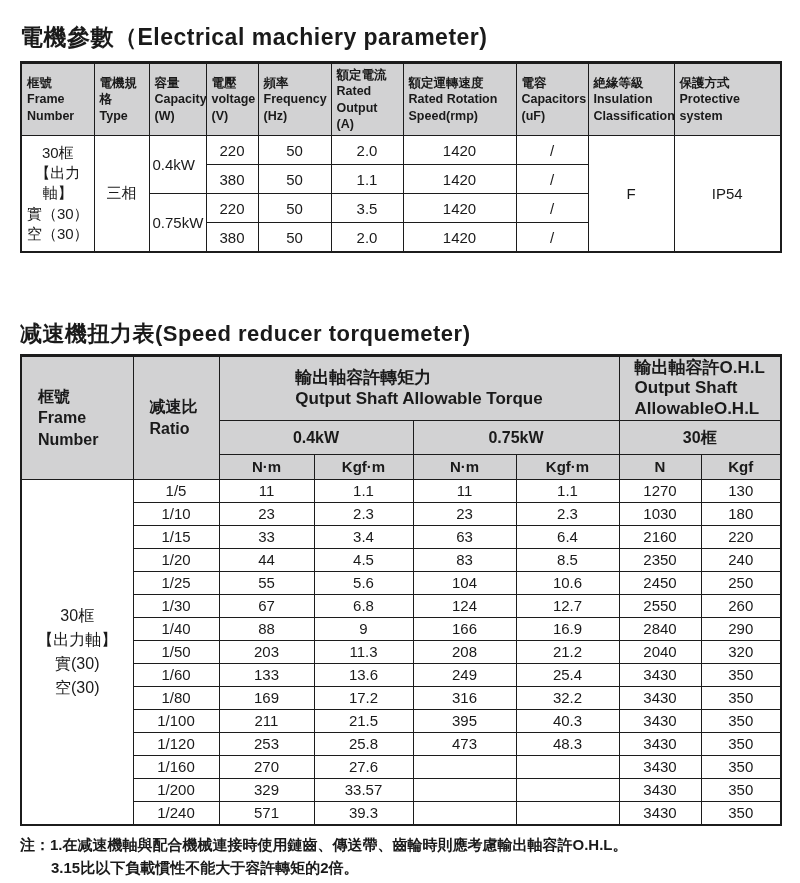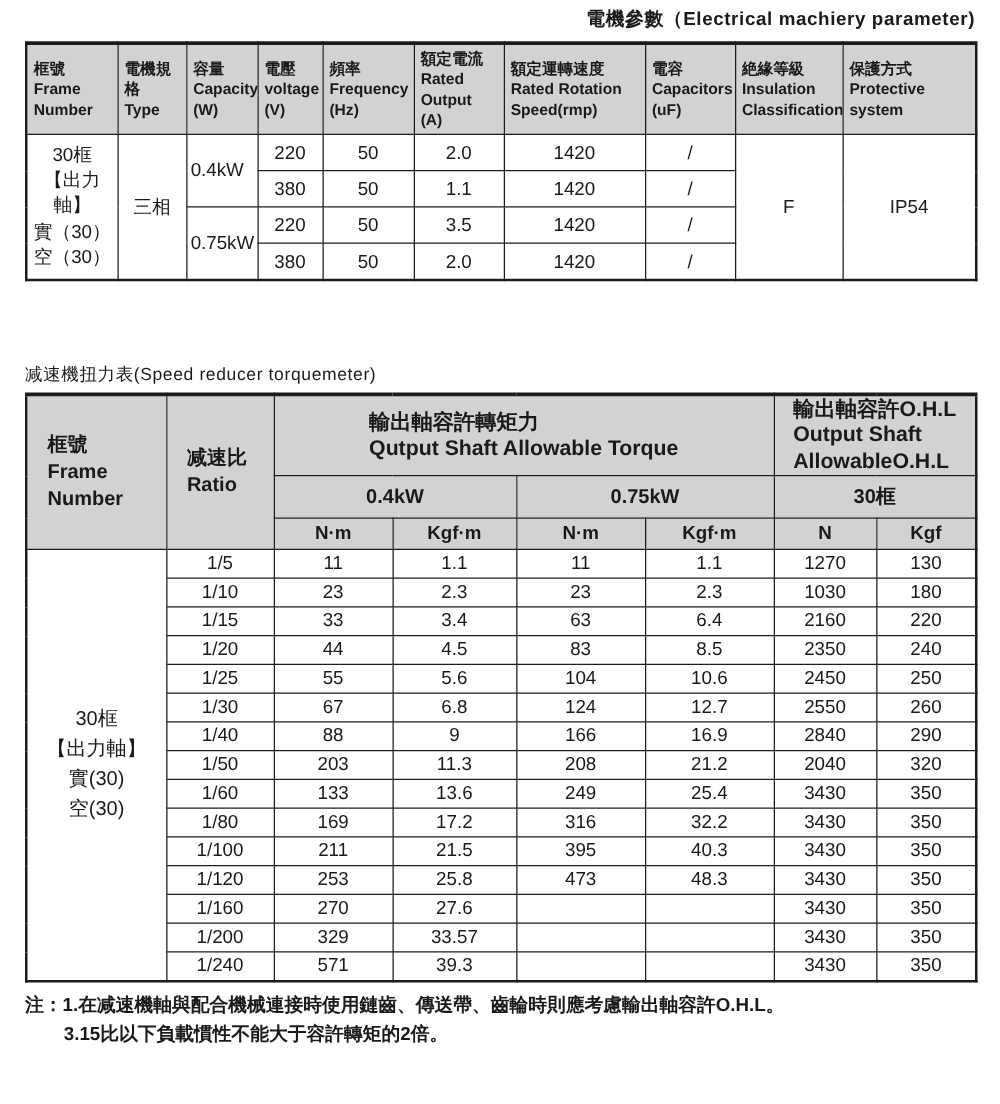--- a/index.html
+++ b/index.html
@@ -2,22 +2,22 @@
 <html><head>
 <meta charset="utf-8">
 <style>
   html,body{margin:0;padding:0;background:#fff;}
   body{
     width:800px;height:883px;overflow:hidden;box-sizing:border-box;
     font-family:"Liberation Sans","DejaVu Sans",sans-serif;
     color:#1a1a1a;
   }
   .page{padding:6px 20px 0 20px;}
-  h1.t1{font-size:15px;font-weight:bold;margin:0 0 8px 0;letter-spacing:0.5px;text-align:right;}
-  h2.t2{font-size:14px;font-weight:normal;margin:66px 0 5px 0;letter-spacing:0.5px;}
+  h1.t1{font-size:23px;font-weight:bold;margin:16px 0 8px 0;letter-spacing:0.5px;}
+  h2.t2{font-size:22px;font-weight:bold;margin:66px 0 5px 0;letter-spacing:0.5px;}
   table{border-collapse:collapse;table-layout:fixed;width:760px;
         border:2px solid #1c1c1c;border-top-width:3px;}
   th,td{border:1px solid #1c1c1c;overflow:hidden;}
   th{background:#d2d2d3;font-weight:bold;}
   .pre{white-space:pre-line;}
   
   .tbl1 th{font-size:12.5px;text-align:left;vertical-align:middle;
            padding:3px 2px 3px 5px;line-height:1.3;}
   .tbl1 td{font-size:15px;text-align:center;height:28px;padding:0;}
   .tbl1 td.frame{line-height:1.35;font-size:15px;}

